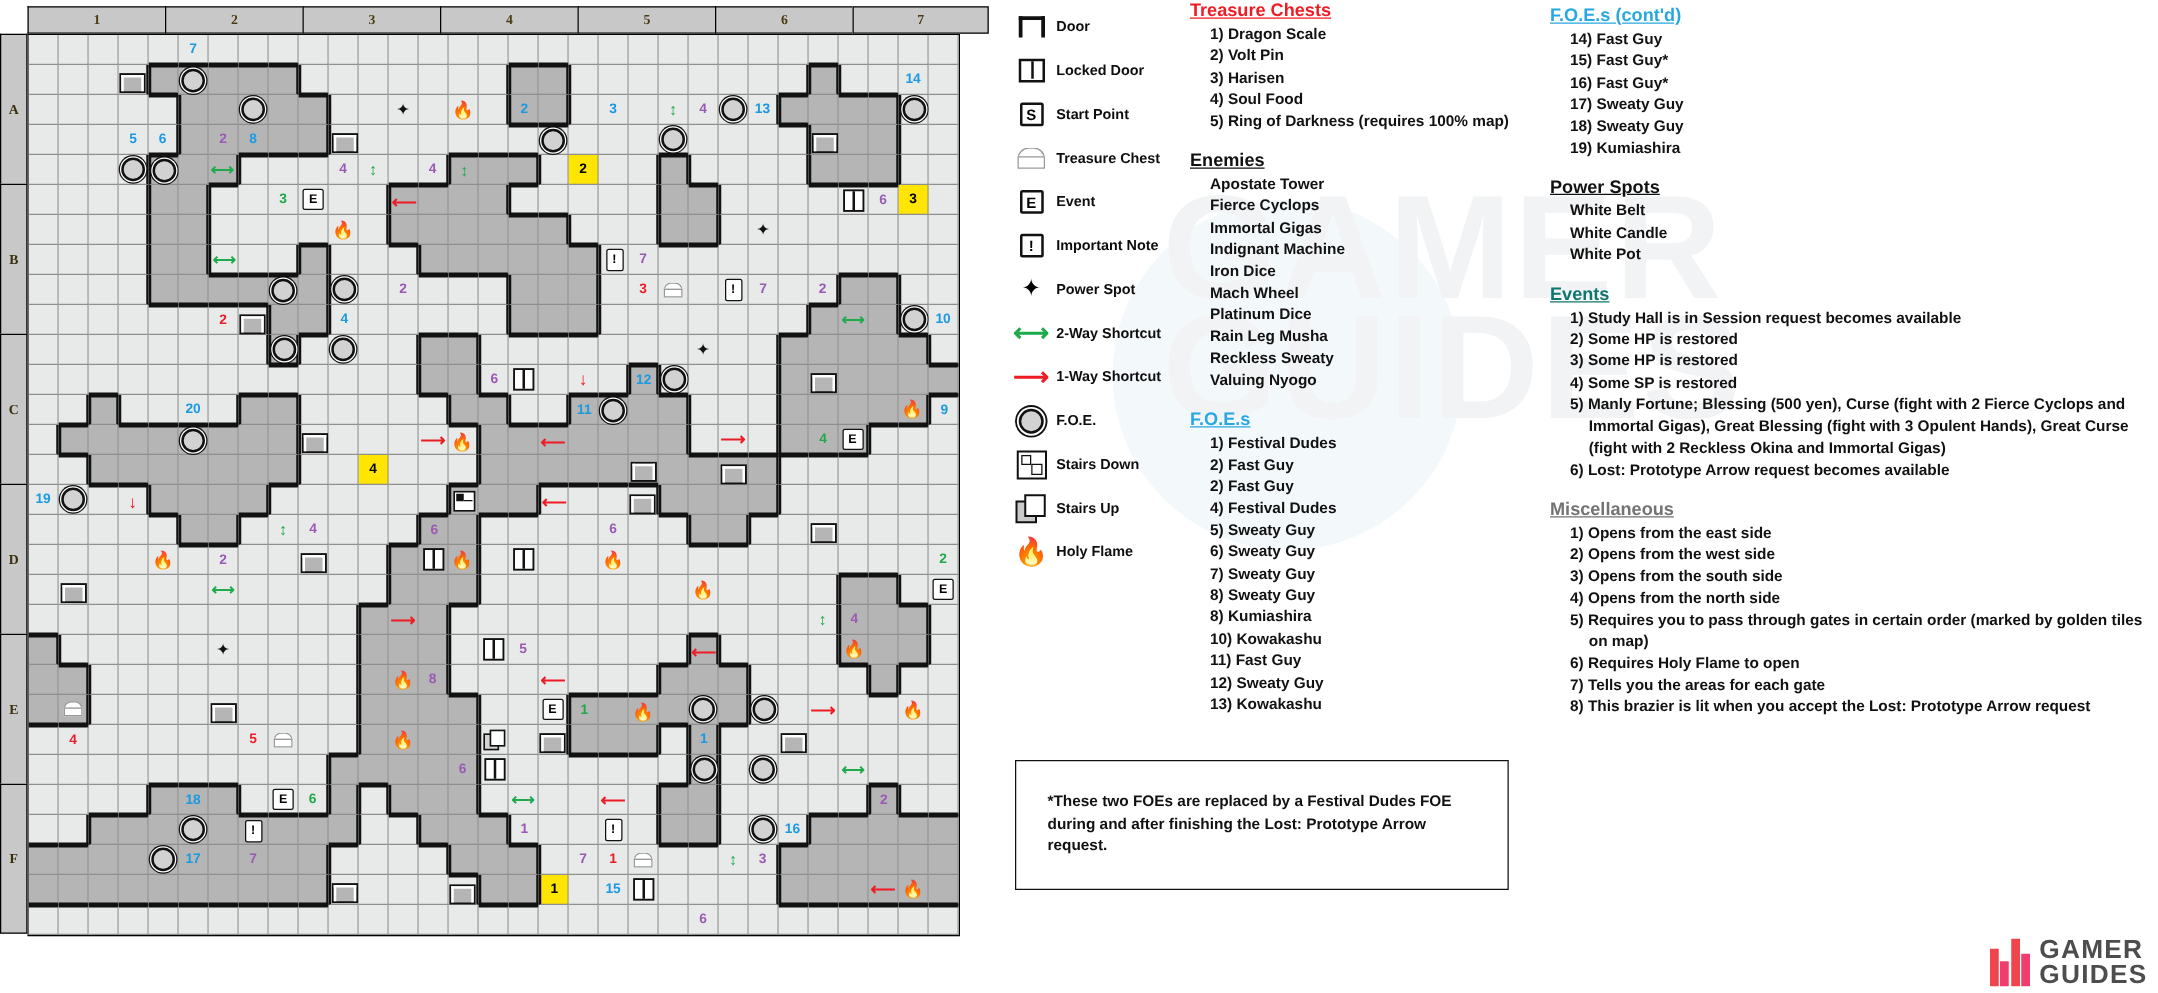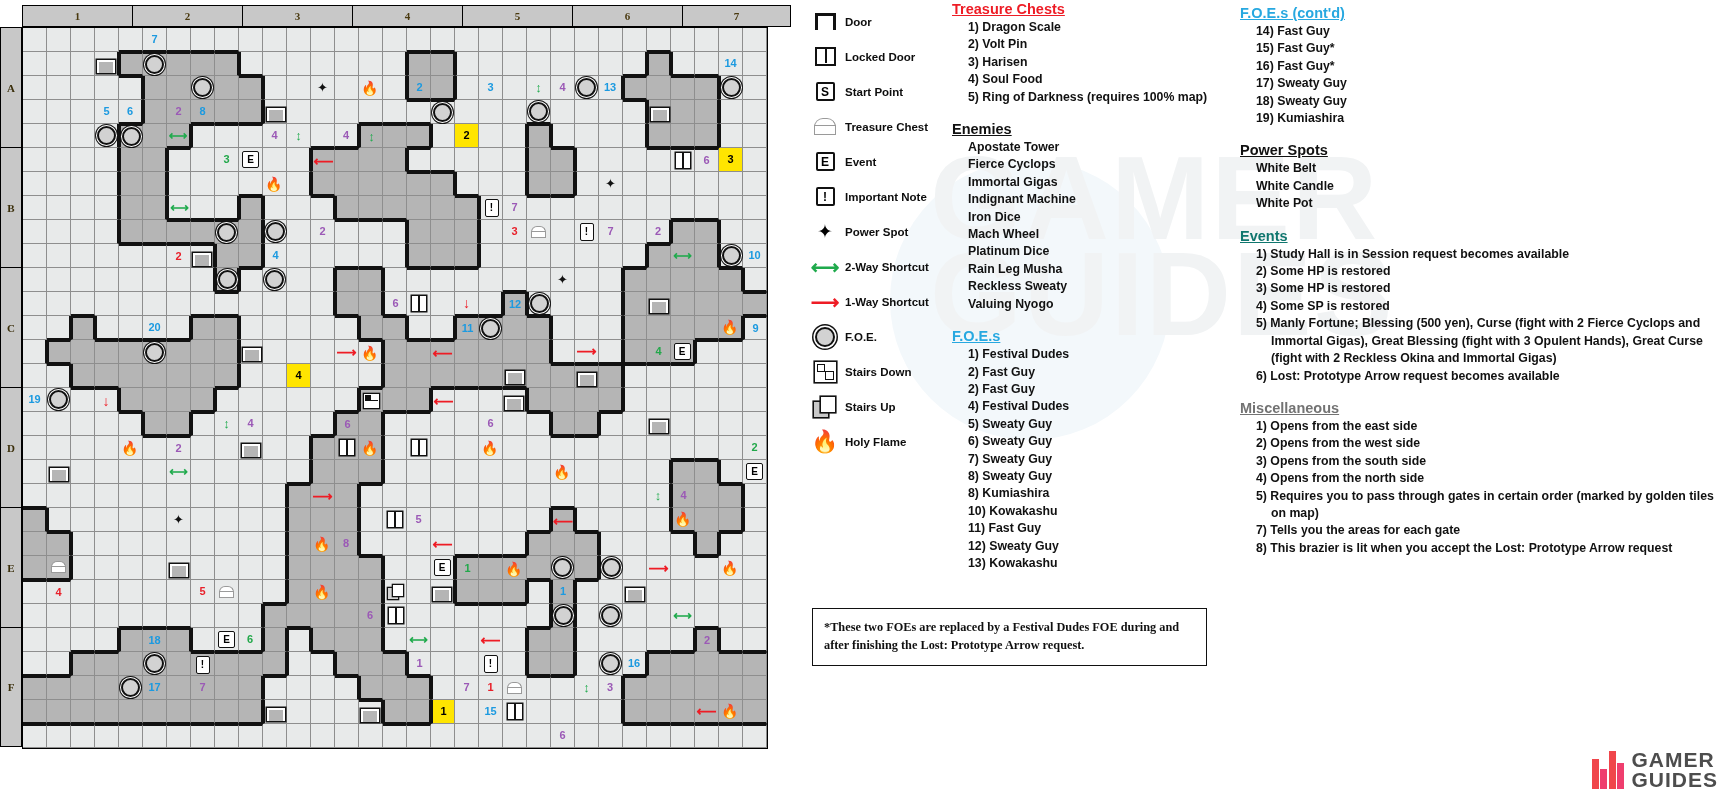--- a/index.html
+++ b/index.html
@@ -118,21 +118,21 @@
   .h-blue{color:#27a8e0;}
   .h-green{color:#0f766e;}
   .h-purple{color:#737373;}
   .li{font-size:12.3px;font-weight:bold;color:#111;line-height:17.4px;padding-left:15px;text-indent:-15px;margin-left:16px;}
   .li.plain{padding-left:0;text-indent:0;}
   .gap{height:14px;}
 
   
   #footnote{position:absolute;left:812px;top:608px;width:395px;border:1.6px solid #111;background:#fff;
      padding:8px 9px 9px 9px;box-sizing:border-box;z-index:4;}
-  #footnote p{margin:2px;font-size:12.3px;font-weight:bold;color:#111;line-height:17.5px;font-family:Liberation Serif, serif;}
+  #footnote p{margin:16px;font-size:12.3px;font-weight:bold;color:#111;line-height:17.5px;}
 
   
   #brand{position:absolute;right:8px;bottom:4px;z-index:5;display:flex;align-items:center;gap:7px;}
   #brand .bmark{display:flex;align-items:flex-end;gap:1.5px;}
   #brand .bmark i{display:block;width:7px;background:#f0464b;}
   #brand .bmark i:nth-child(1){height:30px;}
   #brand .bmark i:nth-child(2){height:20px;background:#ef3e6e;}
   #brand .bmark i:nth-child(3){height:38px;background:#f0464b;}
   #brand .bmark i:nth-child(4){height:26px;background:#ef3e6e;}
   #brand .btxt{font-family:"Liberation Sans",sans-serif;font-weight:bold;color:#4d4d4d;line-height:20px;}
@@ -1579,20 +1579,21 @@
       <div class="li">6) Lost: Prototype Arrow request becomes available</div>
     </div>
   <div class="gap"></div>
   <div class="sec-h h-purple">Miscellaneous</div>
   <div id="mi-list">
       <div class="li">1) Opens from the east side</div>
       <div class="li">2) Opens from the west side</div>
       <div class="li">3) Opens from the south side</div>
       <div class="li">4) Opens from the north side</div>
       <div class="li">5) Requires you to pass through gates in certain order (marked by golden tiles on map)</div>
+      <div class="li">6) Requires Holy Flame to open</div>
       <div class="li">7) Tells you the areas for each gate</div>
       <div class="li">8) This brazier is lit when you accept the Lost: Prototype Arrow request</div>
     </div>
 </div>
 
 <div id="footnote">
   <p>*These two FOEs are replaced by a Festival Dudes FOE during and after finishing the Lost: Prototype Arrow request.</p>
 </div>
 
 <div id="brand">

